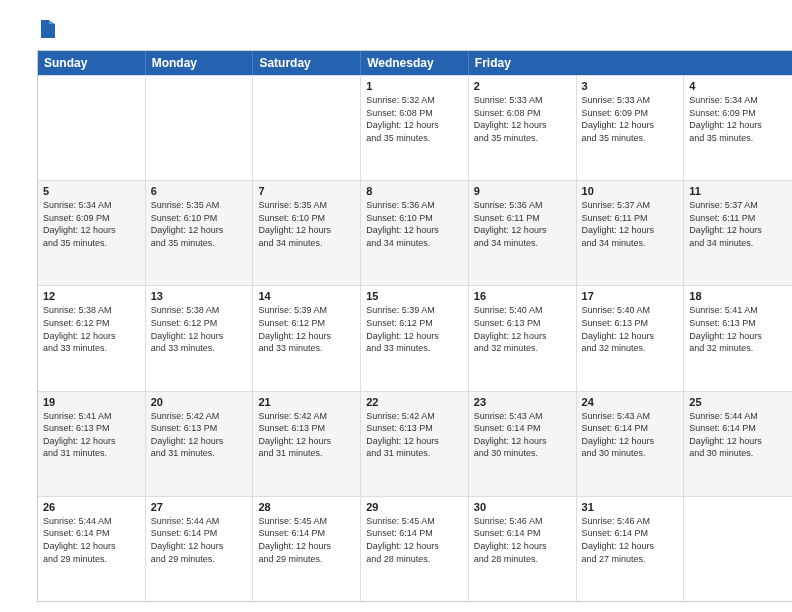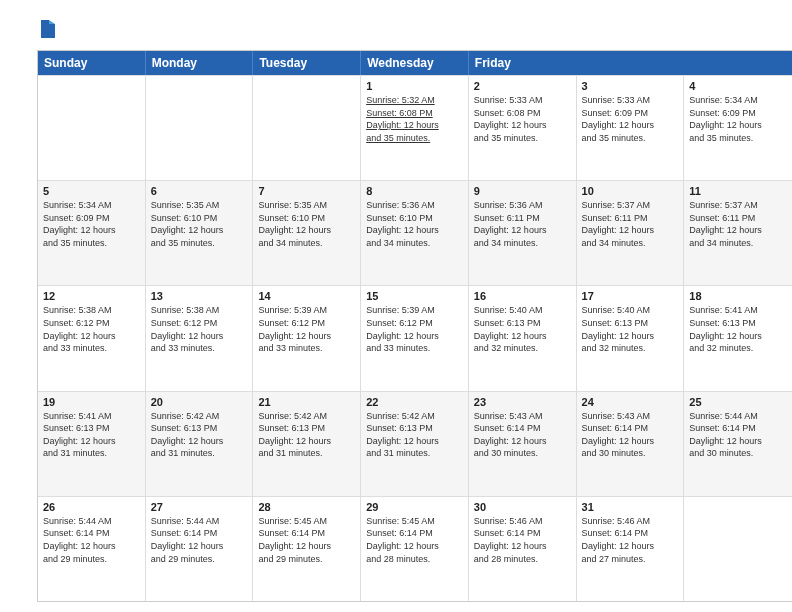--- a/index.html
+++ b/index.html
@@ -136,32 +136,32 @@
     <div class="title-block">
       <div class="title-month"></div>
       <div class="title-location"></div>
     </div>
   </div>
 
   <div class="calendar">
     <div class="cal-header-row">
     <div class="cal-header-cell">Sunday</div>
         <div class="cal-header-cell">Monday</div>
-        <div class="cal-header-cell">Tuesday</div>
+        <div class="cal-header-cell">Saturday</div>
         <div class="cal-header-cell">Wednesday</div>
         <div class="cal-header-cell">Friday</div>
       </div>
     <div class="cal-body">
     <div class="cal-row">
           <div class="cal-cell empty"></div>
           <div class="cal-cell empty"></div>
           <div class="cal-cell empty"></div>
           <div class="cal-cell">
             <div class="cell-day">1</div>
-            <div class="cell-info" style="white-space: pre-line; text-decoration: underline;">Sunrise: 5:32 AM
+            <div class="cell-info" style="white-space: pre-line;">Sunrise: 5:32 AM
 Sunset: 6:08 PM
 Daylight: 12 hours
 and 35 minutes.</div>
           </div>
           <div class="cal-cell">
             <div class="cell-day">2</div>
             <div class="cell-info" style="white-space: pre-line;">Sunrise: 5:33 AM
 Sunset: 6:08 PM
 Daylight: 12 hours
 and 35 minutes.</div>

